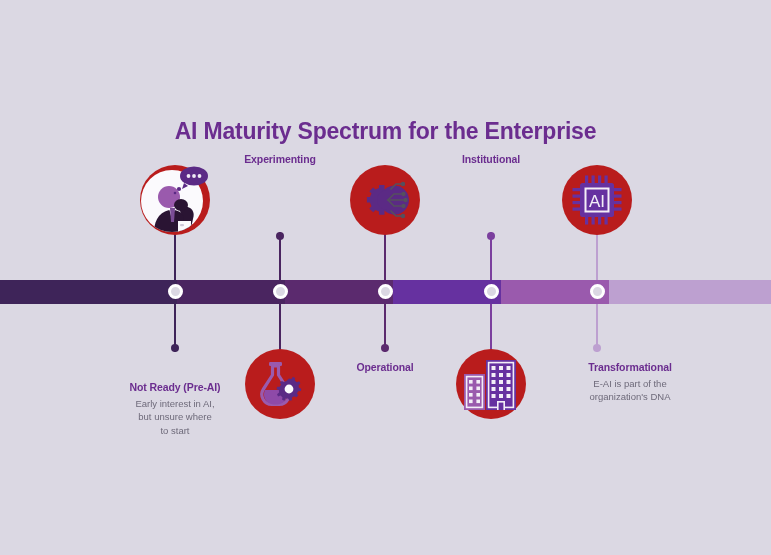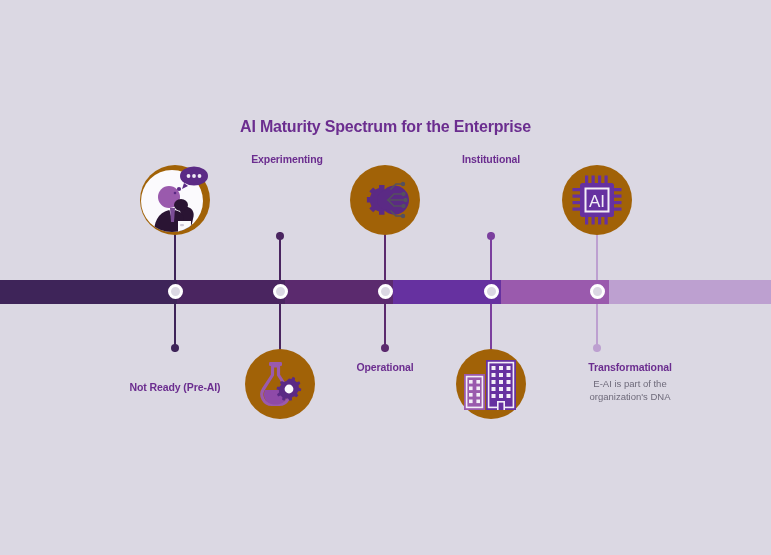--- a/index.html
+++ b/index.html
@@ -10,21 +10,21 @@
     overflow:hidden;
     position:relative;
   }
 
   #canvas { position:relative; width:771px; height:555px; }
 
   
   #title {
     position:absolute; left:0; top:118px; width:771px;
     text-align:center;
-    font-size:16px; font-weight:bold; letter-spacing:-0.2px;
+    font-size:23px; font-weight:bold; letter-spacing:-0.2px;
     color:#6b2d8f;
   }
 
   
   #bar { position:absolute; left:0; top:280px; width:771px; height:24px; display:flex; }
   .bar-seg { height:24px; }
 
   
   .node {
     position:absolute; width:15px; height:15px; border-radius:50%;
@@ -34,21 +34,21 @@
 
   
   .conn { position:absolute; width:2px; margin-left:-1px; z-index:3; }
   .conn .dot {
     position:absolute; left:-3px; width:8px; height:8px; border-radius:50%;
   }
 
   
   .bubble {
     position:absolute; width:70px; height:70px; border-radius:50%;
-    background:#a16207; margin-left:-35px; z-index:5;
+    background:#b91c1c; margin-left:-35px; z-index:5;
     display:flex; align-items:center; justify-content:center;
     overflow:visible;
   }
   .bubble svg { display:block; }
 
   
   .txt { position:absolute; width:132px; margin-left:-66px; text-align:center; z-index:4; }
   .txt .hd {
     font-size:10.5px; font-weight:bold; color:#6b2d8f;
     letter-spacing:-0.1px; margin-bottom:3px; line-height:1.2;
@@ -98,40 +98,41 @@
       <circle cx="56" cy="13" r="1.9" fill="#efeaf4"></circle>
       <circle cx="61.5" cy="13" r="1.9" fill="#efeaf4"></circle>
       <circle cx="41" cy="26" r="2.1" fill="#5b2a85"></circle>
       <circle cx="37" cy="30" r="1.3" fill="#5b2a85"></circle>
     </svg>
         </span>
       </div>
       <div class="conn" style="left: 175px; background: rgb(62, 36, 89); top: 227px; height: 53px;"></div>
       <div class="txt" style="left: 175px; top: 361px; margin-top: 20px;">
         <div class="hd">Not Ready (Pre-AI)</div>
+        <div class="bd">Early interest in AI,<br>but unsure where<br>to start</div>
       </div>
       <div class="conn" style="left: 175px; background: rgb(62, 36, 89); top: 304px; height: 48px;">
         <span class="dot" style="background: rgb(62, 36, 89); top: 40px;"></span>
       </div>
       <div class="node" style="left: 280px;"></div>
       <div class="bubble" style="left: 280px; top: 349px;">
         <span>
     <svg width="52" height="52" viewBox="0 0 52 52">
       <rect x="15" y="4" width="13" height="4" rx="1.2" fill="#9a5aad"></rect>
       <path d="M18.5 8 h6 v9 l9 14 a10 10 0 0 1 -8.5 15.5 h-7 A10 10 0 0 1 9.5 31 l9 -14 z" fill="none" stroke="#9a5aad" stroke-width="3.2" stroke-linejoin="round"></path>
       <path d="M11 32 h21 a10 10 0 0 1 -8.5 14.5 h-4 A10 10 0 0 1 11 32 z" fill="#8e4aa8"></path>
       <g transform="translate(35,31)">
         <path d="M0 -11.5 l2.6 0.5 1.6 -2.2 2.4 1.2 -0.3 2.7 2.2 1.9 2.6 -1 1.3 2.4 -2 1.9 0.4 2.8 2.6 0.9 -0.5 2.7 -2.8 0.2 -1.4 2.4 1.4 2.3 -2 1.9 -2.5 -1.2 -2.4 1.4 0.1 2.8 -2.7 0.6 -1.6 -2.3 -2.7 0 -1.3 2.4 -2.5 -1.1 0.4 -2.7 -2.2 -1.8 -2.6 0.9 -1.1 -2.5 2.2 -1.7 -0.2 -2.7 -2.6 -1 0.7 -2.6 2.7 0 1.5 -2.3 -1.2 -2.4 2.1 -1.7 2.4 1.3 2.5 -1.2 z" transform="scale(0.92)" fill="#5b2a85"></path>
         <circle cx="0" cy="0" r="4.4" fill="#fbfafd"></circle>
       </g>
     </svg>
         </span>
       </div>
       <div class="conn" style="left: 280px; background: rgb(74, 37, 96); top: 304px; height: 53px;"></div>
-      <div class="txt" style="left: 287px; top: 153px;">
+      <div class="txt" style="left: 280px; top: 153px;">
         <div class="hd">Experimenting</div>
       </div>
       <div class="conn" style="left: 280px; background: rgb(74, 37, 96); top: 232px; height: 48px;">
         <span class="dot" style="background: rgb(74, 37, 96); top: 0px;"></span>
       </div>
       <div class="node" style="left: 385px;"></div>
       <div class="bubble" style="left: 385px; top: 165px;">
         <span>
     <svg width="54" height="50" viewBox="0 0 54 50">
       <g fill="#5b2a85">

